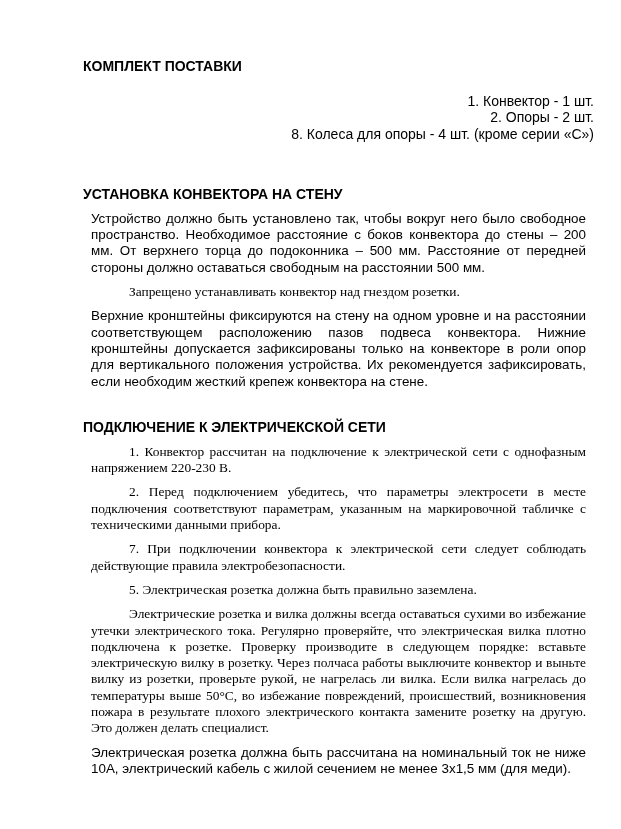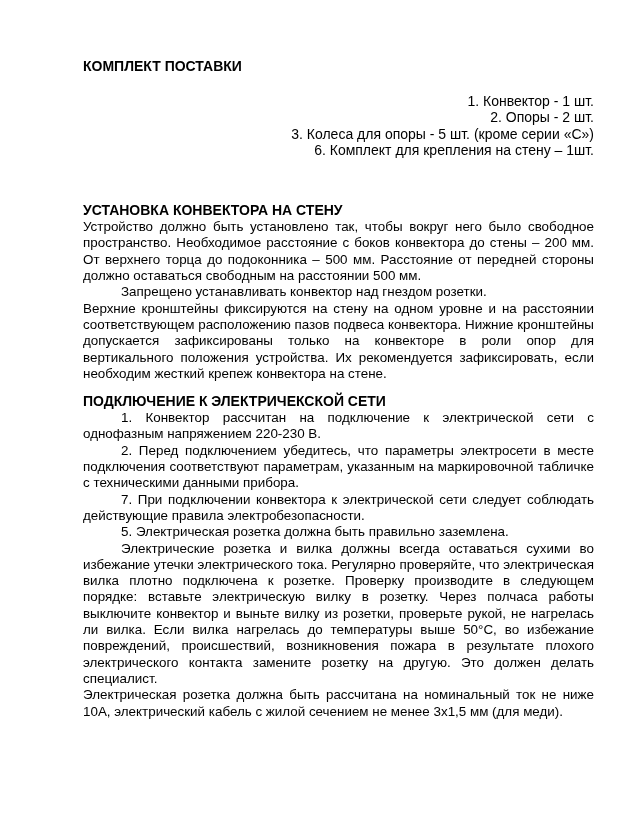--- a/index.html
+++ b/index.html
@@ -35,42 +35,42 @@
   }
   .list-line {
     font-size: 14px;
     line-height: 16.3px;
     text-align: right;
     white-space: nowrap;
   }
   p.body {
     font-size: 13.4px;
     line-height: 16.3px;
-    margin: 0;
+    margin: 8px;
     text-align: justify;
   }
   p.indent {
     text-indent: 38px;
+    font-family: Liberation Serif, serif;
   }
   .mt-h2 { margin-top: 44px; }
-  .mt-h3 { margin-top: 11px; }
+  .mt-h3 { margin-top: 29px; }
   .mt-body { margin-top: 16px; }
 </style>
 </head>
 <body>
 
 <div class="page">
 
   <h2 class="doc-heading">КОМПЛЕКТ ПОСТАВКИ</h2>
 
   <div class="list-block">
     <div class="list-line">1. Конвектор - 1 шт.</div>
     <div class="list-line">2. Опоры - 2 шт.</div>
-    <div class="list-line">3. Колеса для опоры - 5 шт. (кроме серии «С»)</div>
-    <div class="list-line">6. Комплект для крепления на стену – 1шт.</div>
+    <div class="list-line">8. Колеса для опоры - 4 шт. (кроме серии «С»)</div>
   </div>
 
   <h2 class="doc-heading mt-h2">УСТАНОВКА КОНВЕКТОРА НА СТЕНУ</h2>
 
   <p class="body mt-body">Устройство должно быть установлено так, чтобы вокруг него было свободное пространство. Необходимое расстояние с боков конвектора до стены – 200 мм. От верхнего торца до подоконника – 500 мм. Расстояние от передней стороны должно оставаться свободным на расстоянии 500 мм.</p>
 
 
   <p class="body indent">Запрещено устанавливать конвектор над гнездом розетки.</p>
 
   <p class="body">Верхние кронштейны фиксируются на стену на одном уровне и на расстоянии соответствующем расположению пазов подвеса конвектора. Нижние кронштейны допускается зафиксированы только на конвекторе в роли опор для вертикального положения устройства. Их рекомендуется зафиксировать, если необходим жесткий крепеж конвектора на стене.</p>

